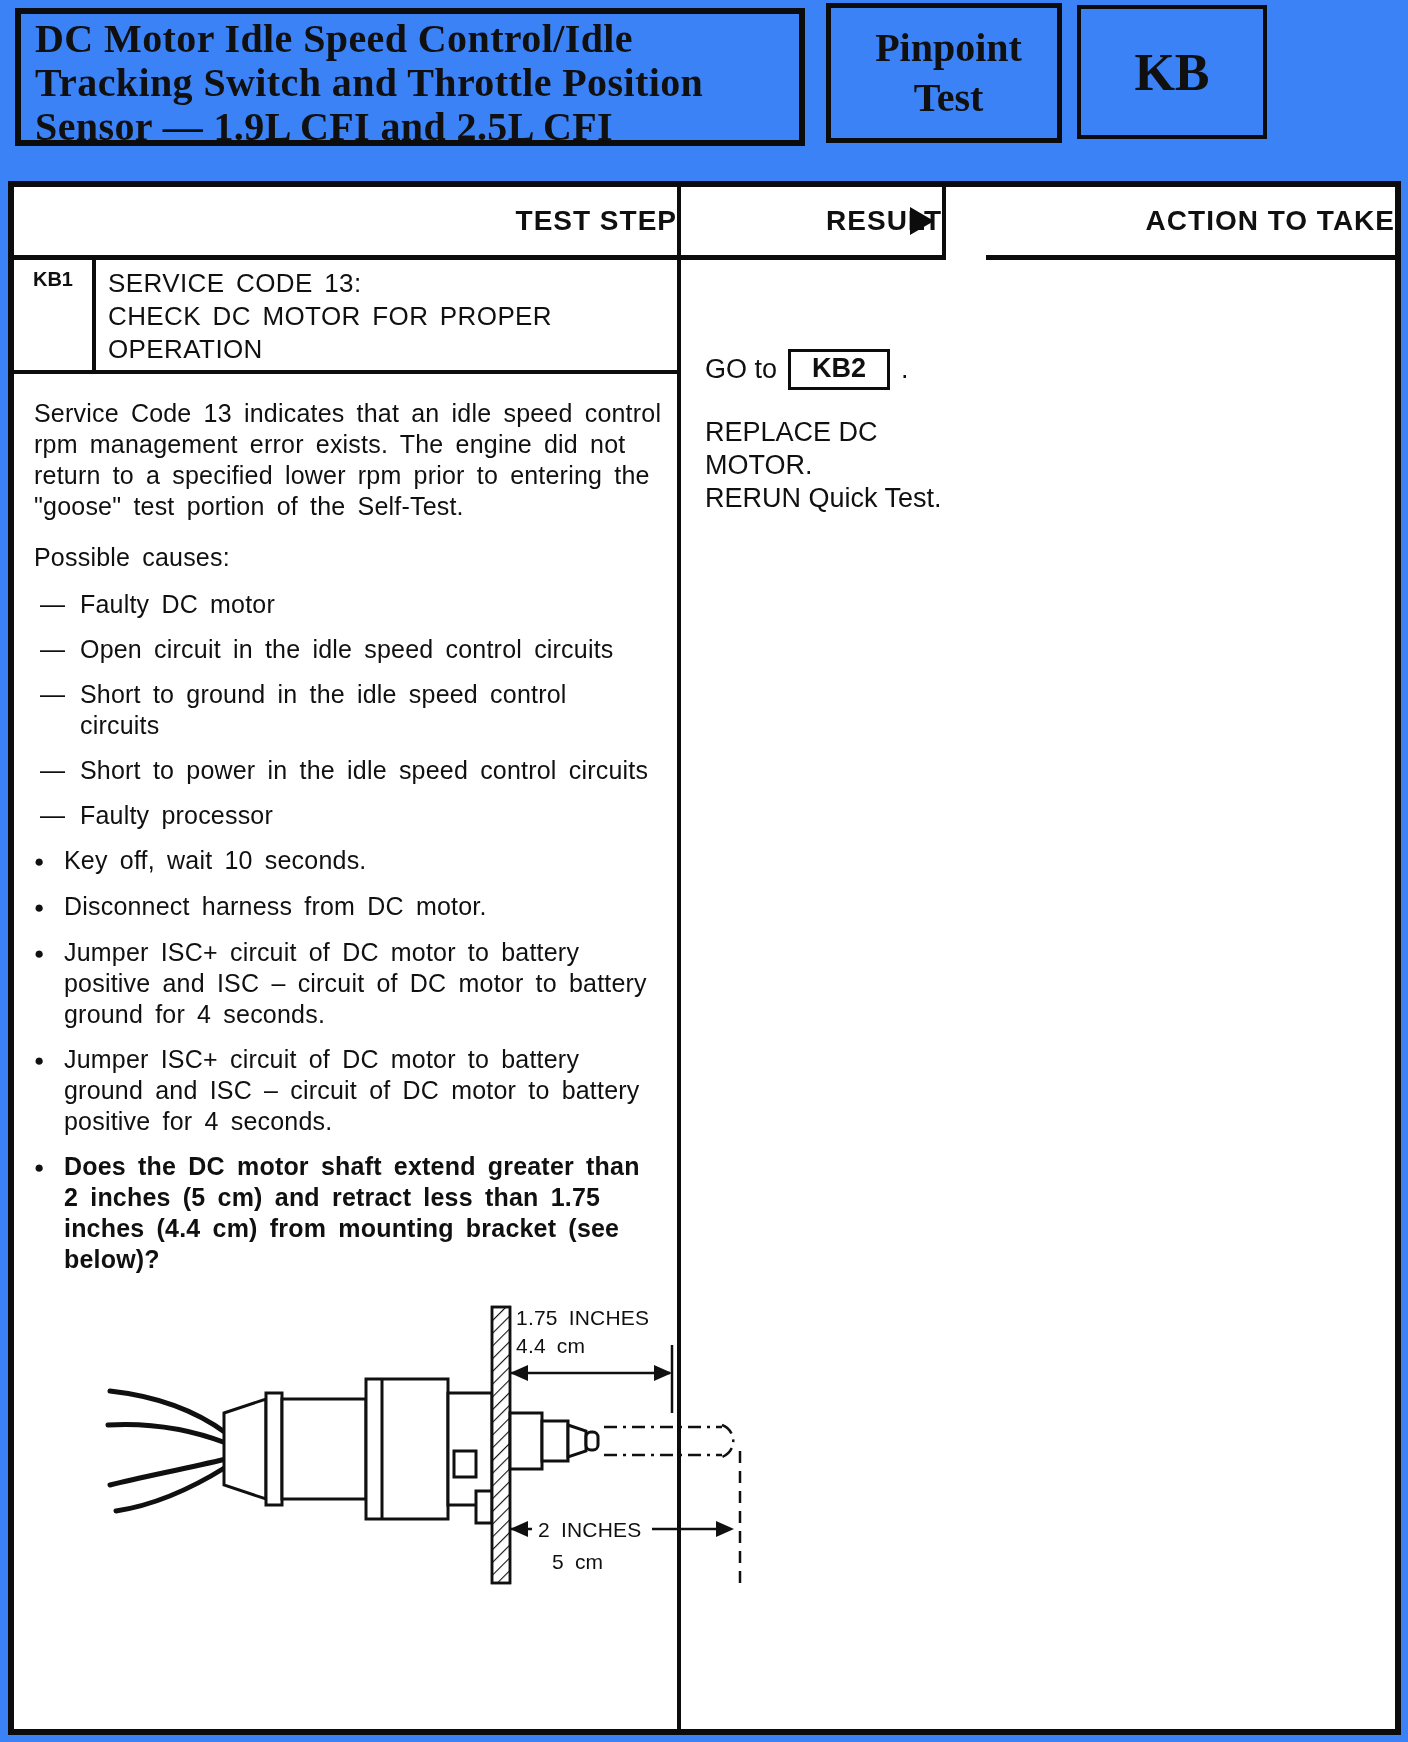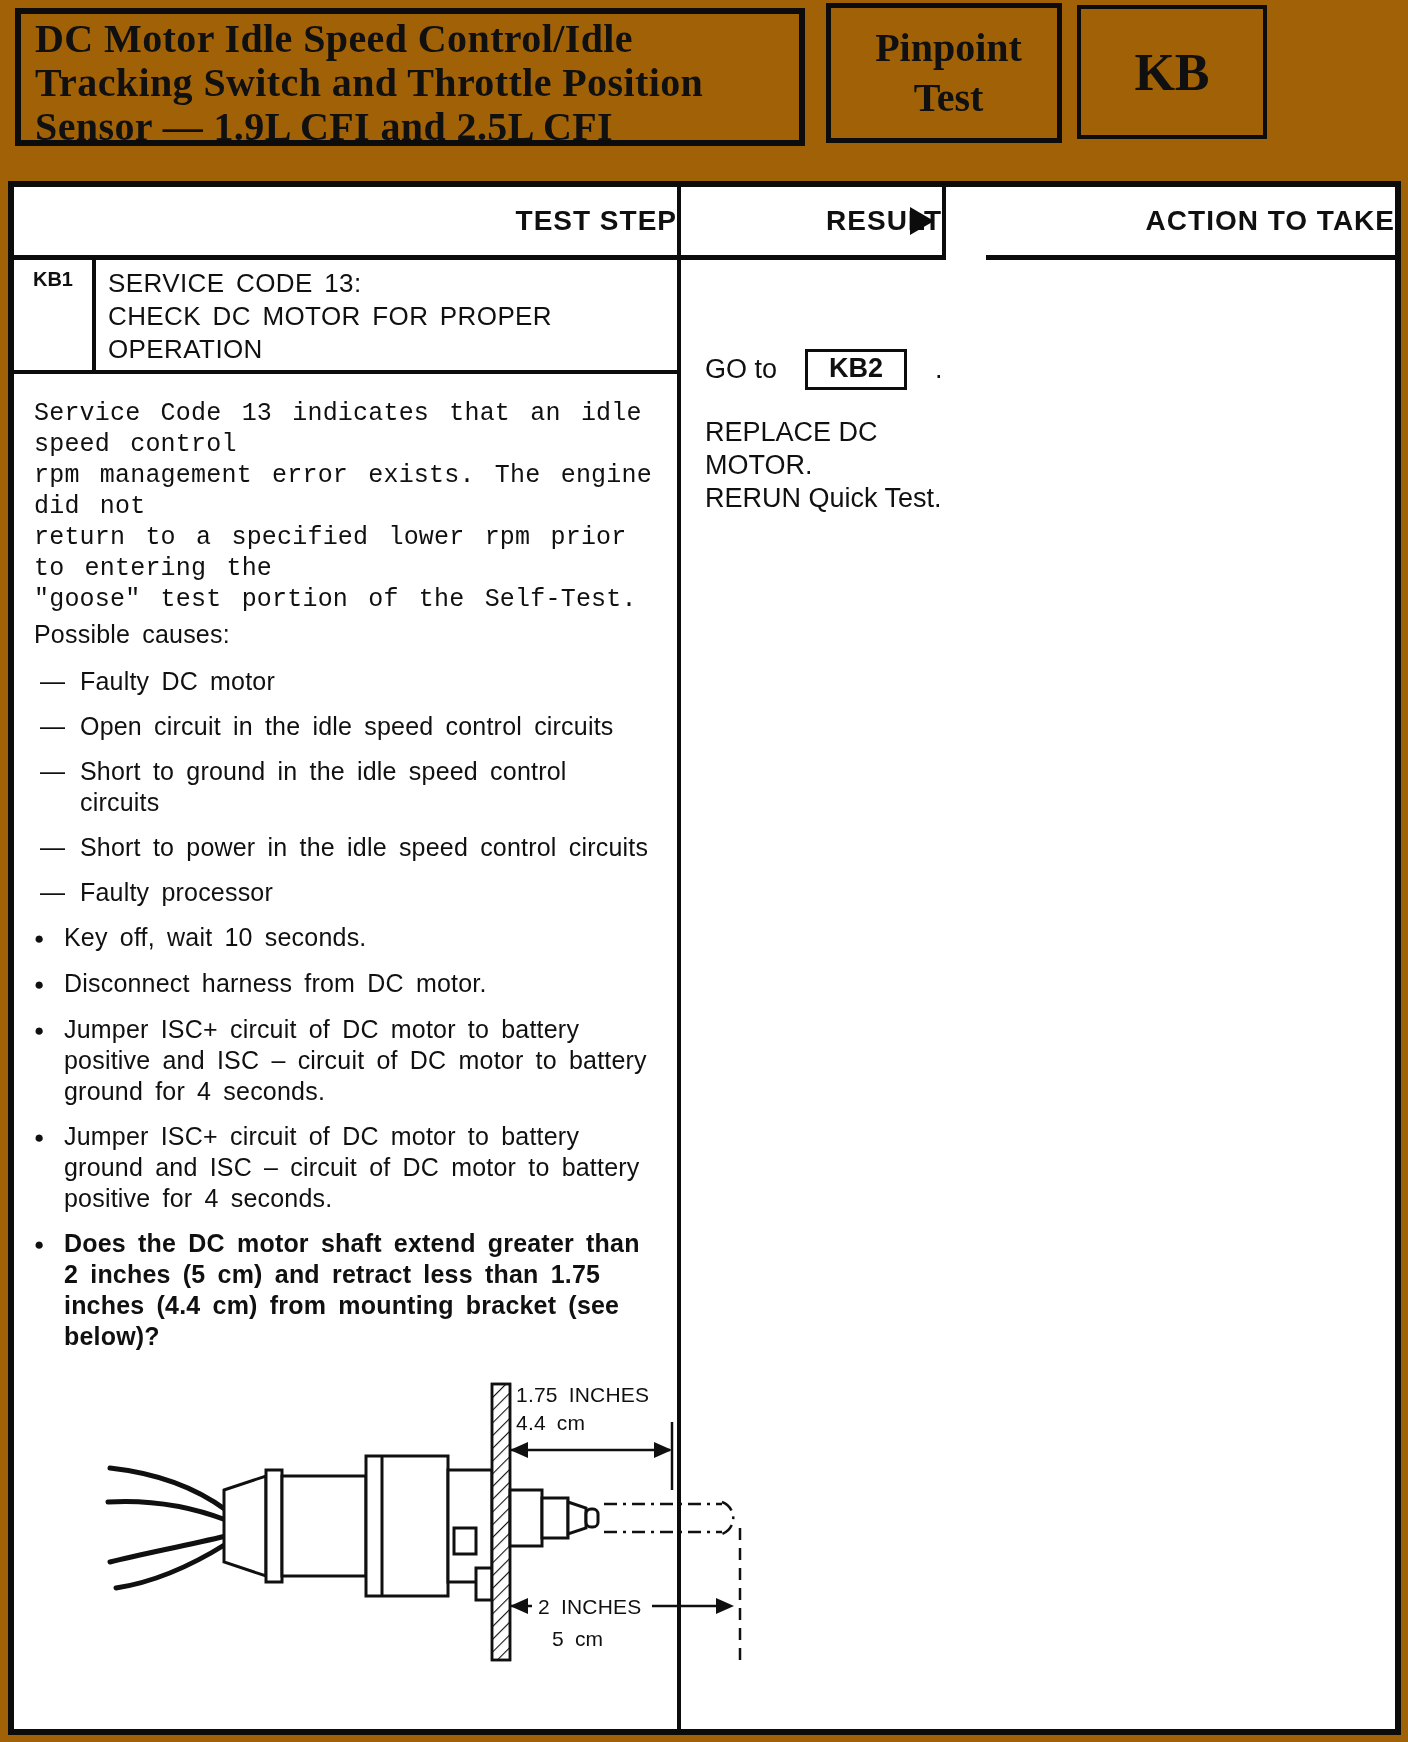--- a/index.html
+++ b/index.html
@@ -1,21 +1,21 @@
 <!DOCTYPE html>
 <html><head>
 <meta charset="utf-8">
 <style>
   * { margin:0; padding:0; box-sizing:border-box; }
   html,body { background:#f6f6f4; }
   body {
     width:1408px; height:1742px; position:relative;
     font-family:"Liberation Sans", sans-serif; color:#101010;
   }
-  .page { position:absolute; inset:0; background:#a16207; }
+  .page { position:absolute; inset:0; background:#3b82f6; }
   .pre { white-space:pre-line; }
 
   
   .title-box {
     position:absolute; left:15px; top:8px; width:790px; height:138px;
     border:6px solid #0c0c0c; padding:3px 10px 0 14px;
     font-family:"Liberation Serif", serif; font-weight:bold;
     font-size:40px; line-height:44px; letter-spacing:0.4px;
   }
   .pinpoint-box {
@@ -56,37 +56,37 @@
   
   .td-test { display:flex; flex-direction:column; }
   .step-header { display:flex; align-items:stretch; border-bottom:4px solid #0c0c0c; min-height:70px; }
   .kb-id {
     width:82px; flex:none; border-right:4px solid #0c0c0c;
     font-weight:bold; font-size:20px; padding-top:8px; text-align:center;
   }
   .step-title { font-size:26px; line-height:33px; padding:7px 4px 4px 12px; letter-spacing:0.4px; word-spacing:0.15em; }
 
   .step-body { padding:24px 4px 0 20px; font-size:25px; line-height:31px; letter-spacing:0.2px; word-spacing:0.2em; }
-  .intro { margin-bottom:4px; max-width:640px;font-family:Liberation Mono, monospace; }
+  .intro { margin-bottom:20px; max-width:640px; }
   .causes-label { margin-bottom:16px; }
   .dash-item { display:flex; margin-bottom:14px; }
   .dash-item .marker { width:46px; flex:none; padding-left:6px; }
   .bullet-item { display:flex; margin-bottom:14px; }
   .bullet-item .marker { width:30px; flex:none; font-size:17px; line-height:31px; padding-top:1px; }
   .bullet-item.q { font-weight:bold; }
   .diagram-wrap { margin:26px 0 0 70px; }
 
   
   .td-result { padding-top:88px; font-size:27px; }
   .result-row { position:relative; padding-left:22px; margin-bottom:38px; }
   .result-row .tri { position:absolute; right:8px; top:2px; }
 
   
   .td-action { padding-top:88px; padding-left:24px; font-size:27px; }
-  .action-go { display:flex; align-items:center; gap:28px; margin-bottom:26px; height:42px; }
+  .action-go { display:flex; align-items:center; gap:11px; margin-bottom:26px; height:42px; }
   .kb2-chip { border:3px solid #0c0c0c; padding:1px 21px 3px; font-weight:bold; }
   .action-replace { line-height:33px; }
 
   svg text { font-family:"Liberation Sans", sans-serif; font-size:21px; fill:#101010; }
 </style>
 </head>
 <body>
 
 <div class="page">
 

